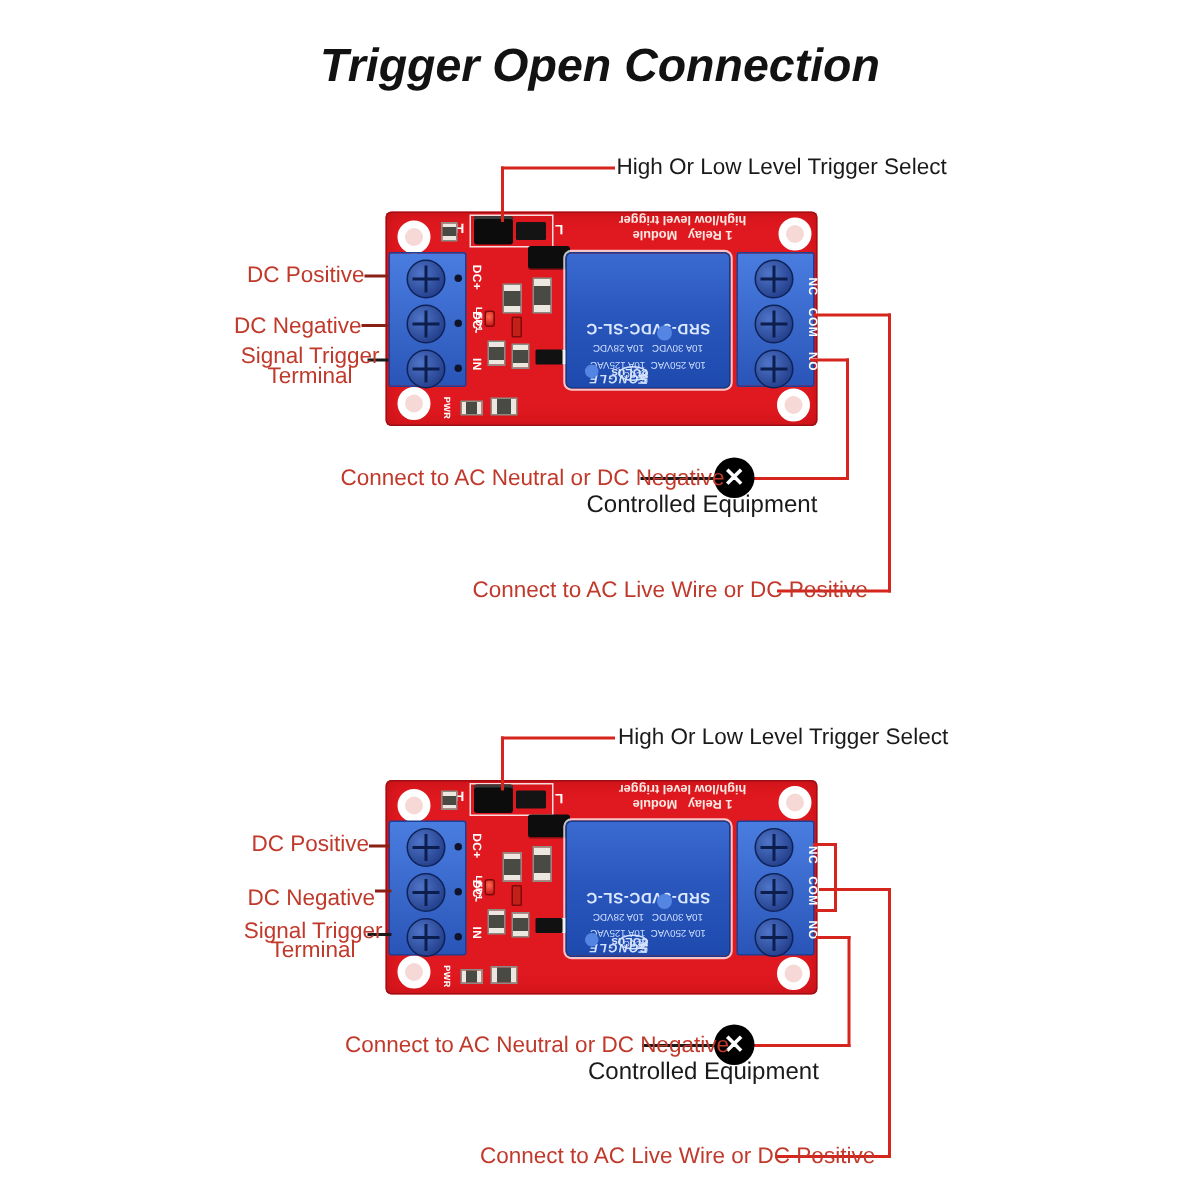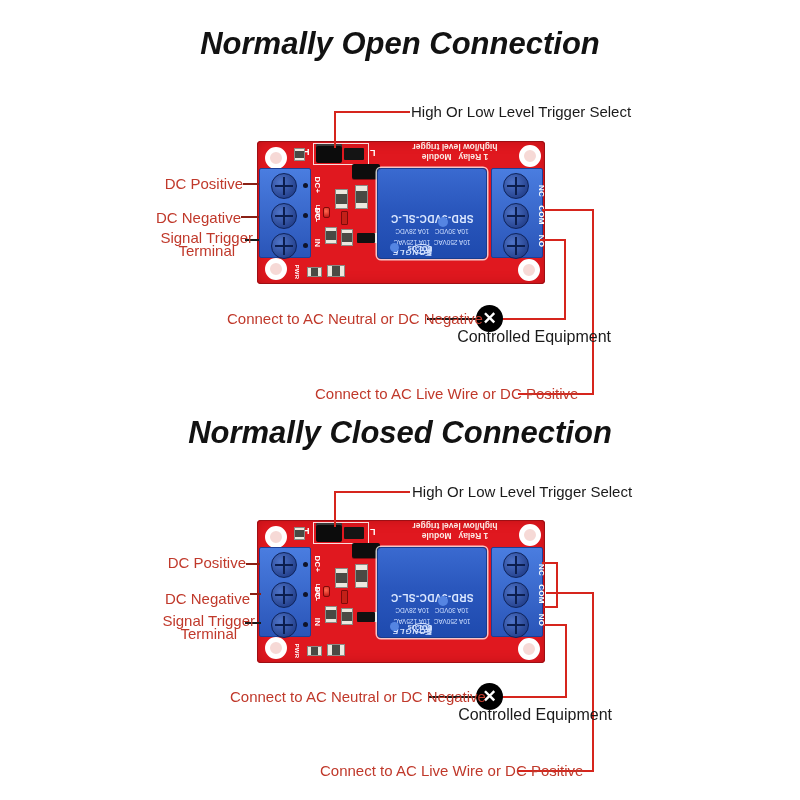--- a/index.html
+++ b/index.html
@@ -3,21 +3,21 @@
 <meta charset="utf-8">
 <style>
   html,body{margin:0;padding:0;background:#fff;}
   .canvas{position:relative;width:800px;height:800px;background:#ffffff;overflow:hidden;
           font-family:"Liberation Sans",sans-serif;}
   .title{position:absolute;left:0;width:800px;text-align:center;font-weight:700;font-style:italic;
          font-size:31px;line-height:34px;color:#121212;}
   .lab{position:absolute;font-size:15px;line-height:16px;color:#c0392b;white-space:nowrap;}
   .lab.black{color:#1a1a1a;}
   .lab.two{line-height:13px;text-align:center;white-space:nowrap;}
-  .lab.ce{font-size:16px;text-align:right;width:220px;white-space:nowrap;}
+  .lab.ce{font-size:16px;text-align:left;width:220px;white-space:nowrap;}
   .wire{position:absolute;background:#d6251d;}
   .bwire{position:absolute;background:#1a1a1a;}
   .dash{position:absolute;height:2px;background:#8a2015;}
   .dash.blk{background:#1a1a1a;}
   .equip-x{position:absolute;width:27px;height:27px;border-radius:50%;background:#000;color:#fff;
            display:flex;align-items:center;justify-content:center;font-size:17px;font-weight:700;}
   
   .module{position:absolute;left:257px;width:288px;height:143px;background:#e0181f;border-radius:4px;
           box-shadow:inset 0 0 0 1px #9e0f14, inset 0 0 12px rgba(120,0,0,.35);}
   .module *{position:absolute;box-sizing:border-box;}
@@ -63,22 +63,21 @@
   .r-certs .ul{font-size:8px;font-weight:700;}
   .r-line{color:#cfdfff;font-size:6.5px;line-height:8px;margin-top:3px;white-space:pre;}
   .r-model{color:#dce8ff;font-size:10px;font-weight:700;letter-spacing:.4px;margin-top:3px;}
   .rdot{border-radius:50%;background:#5585e2;width:10px;height:10px;}
 </style>
 </head>
 <body>
 
 <div class="canvas">
 
-  <div class="title" style="top:27px">Normally Open Connection</div>
-  <div class="title" style="top:416px">Normally Closed Connection</div>
+  <div class="title" style="top:27px">Trigger Open Connection</div>
 
   <div class="module" style="top:141px">
     <div class="hole" style="left:8px;top:6px"></div>
     <div class="hole" style="left:262px;top:4px"></div>
     <div class="hole" style="left:8px;top:117px"></div>
     <div class="hole" style="left:261px;top:118px"></div>
     <div class="silk">
       <div>1 Relay   Module</div>
       <div>high/low level trigger</div>
     </div>

